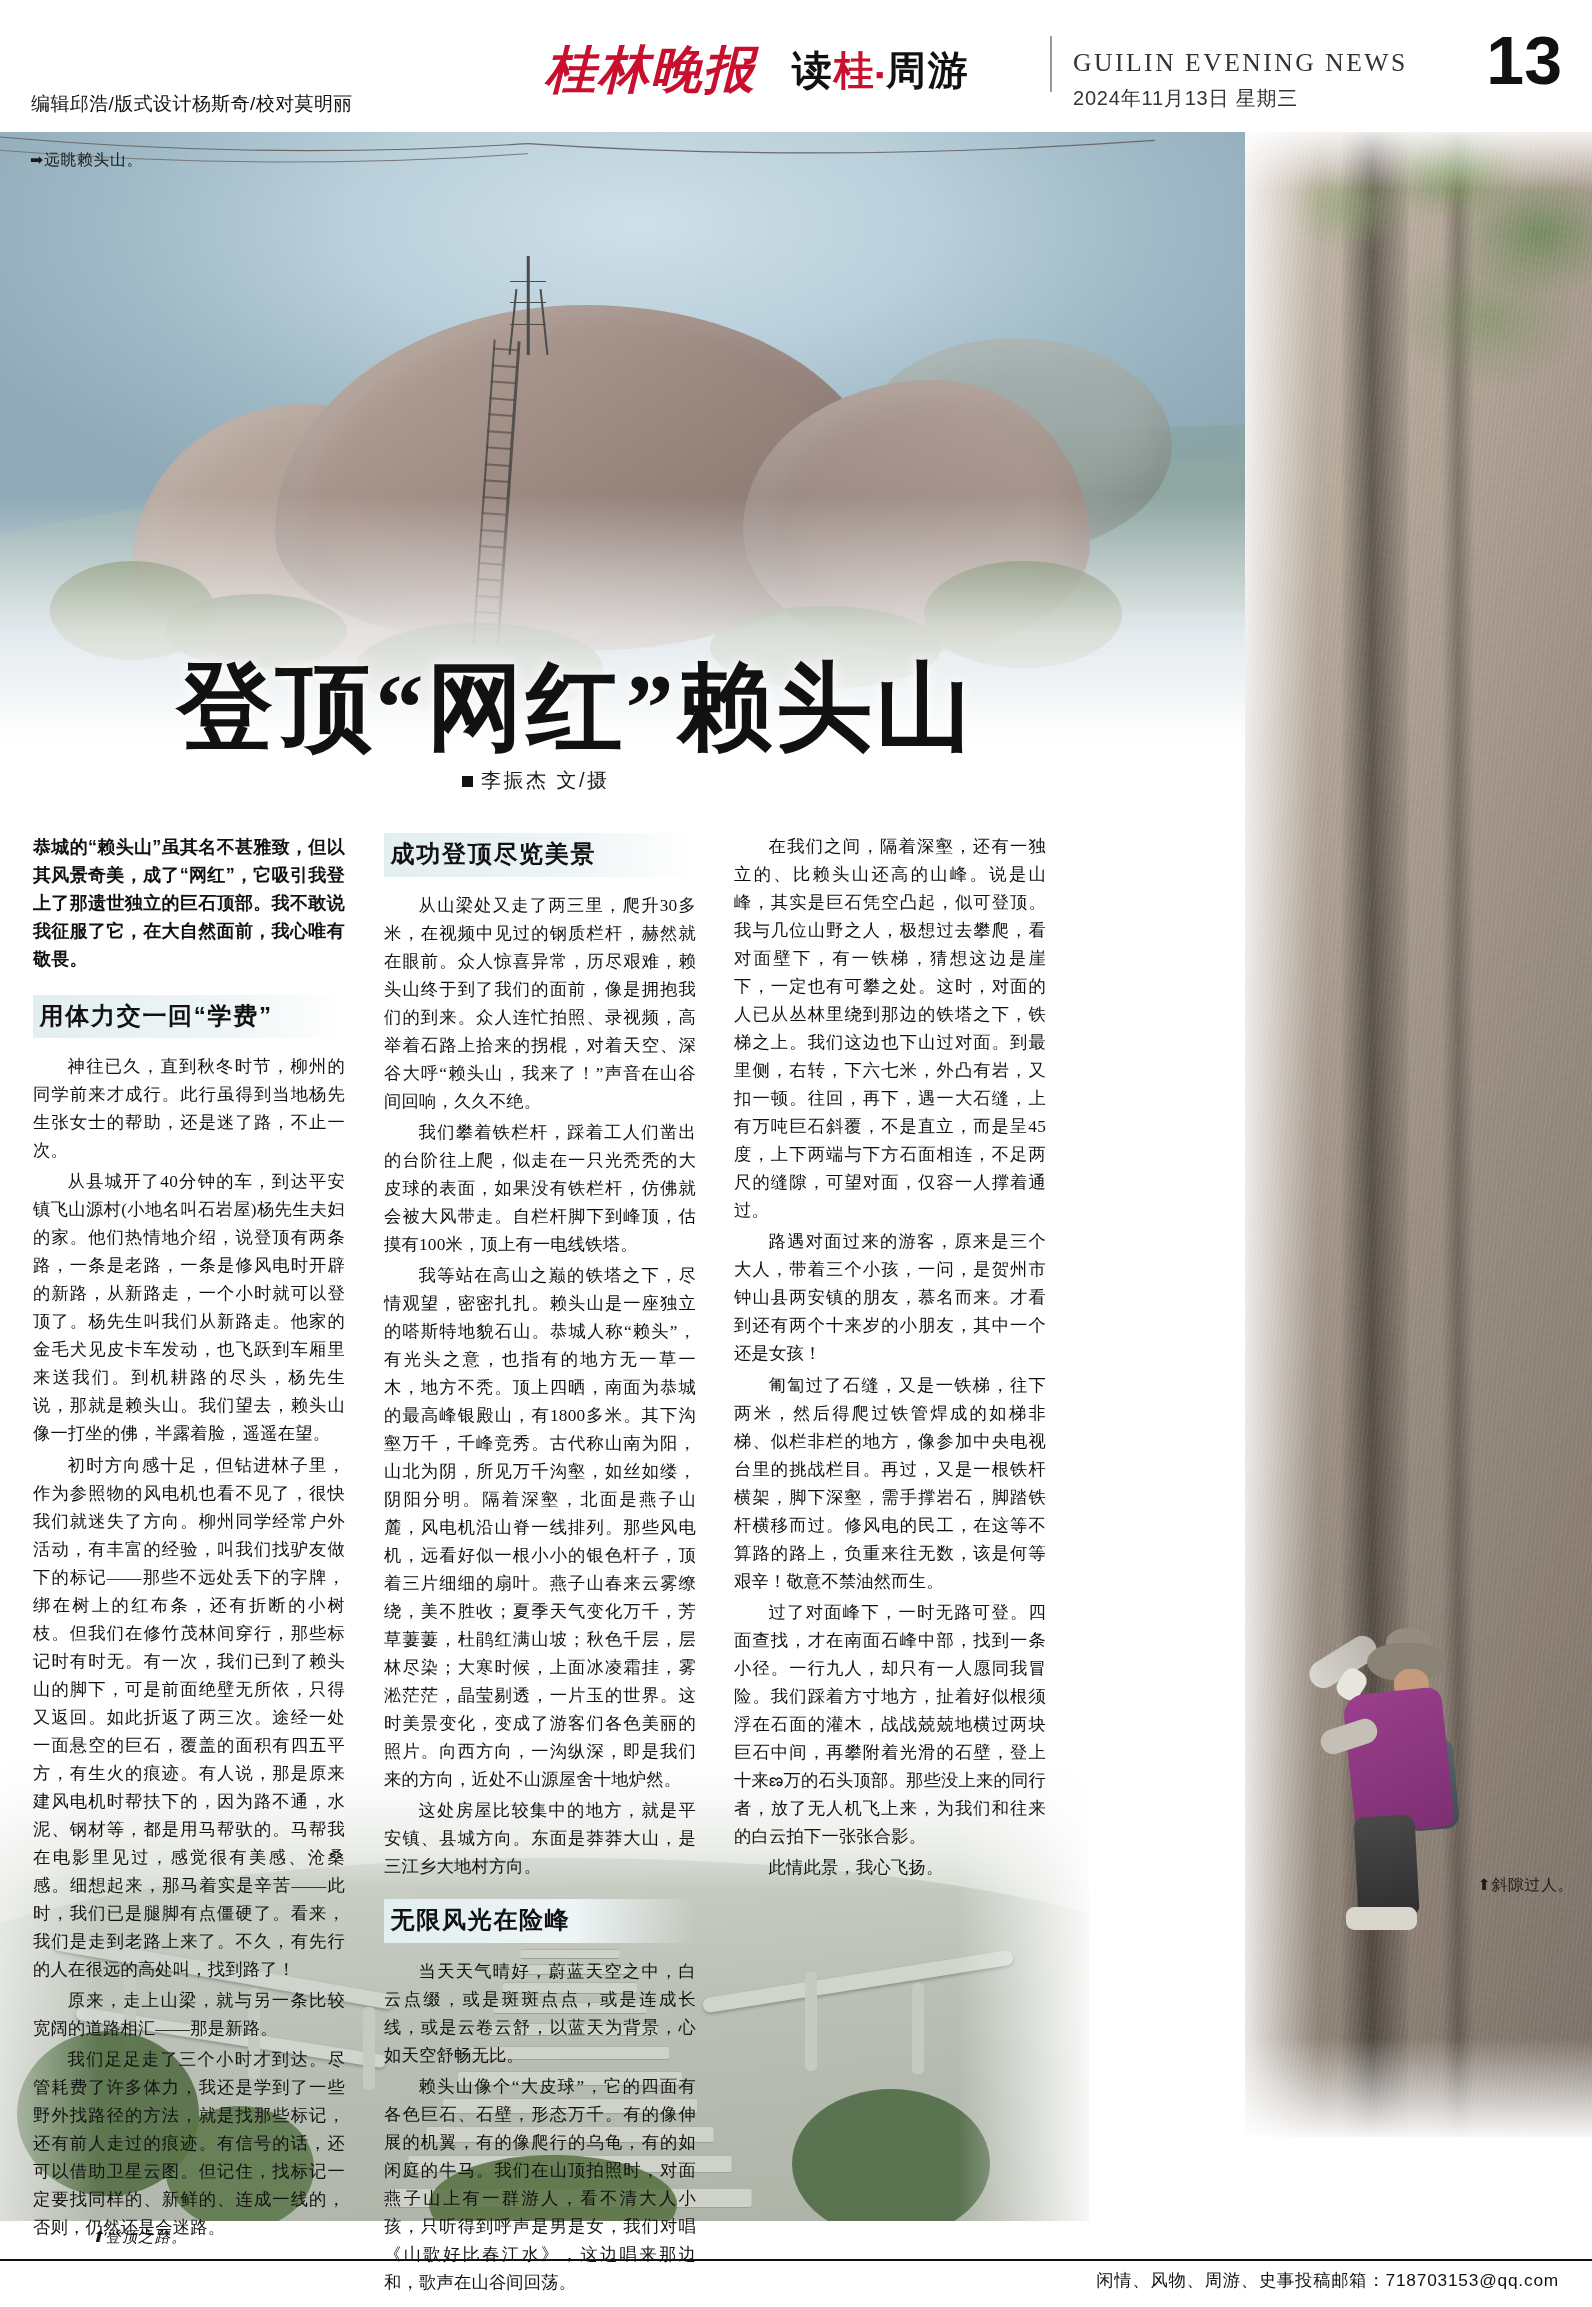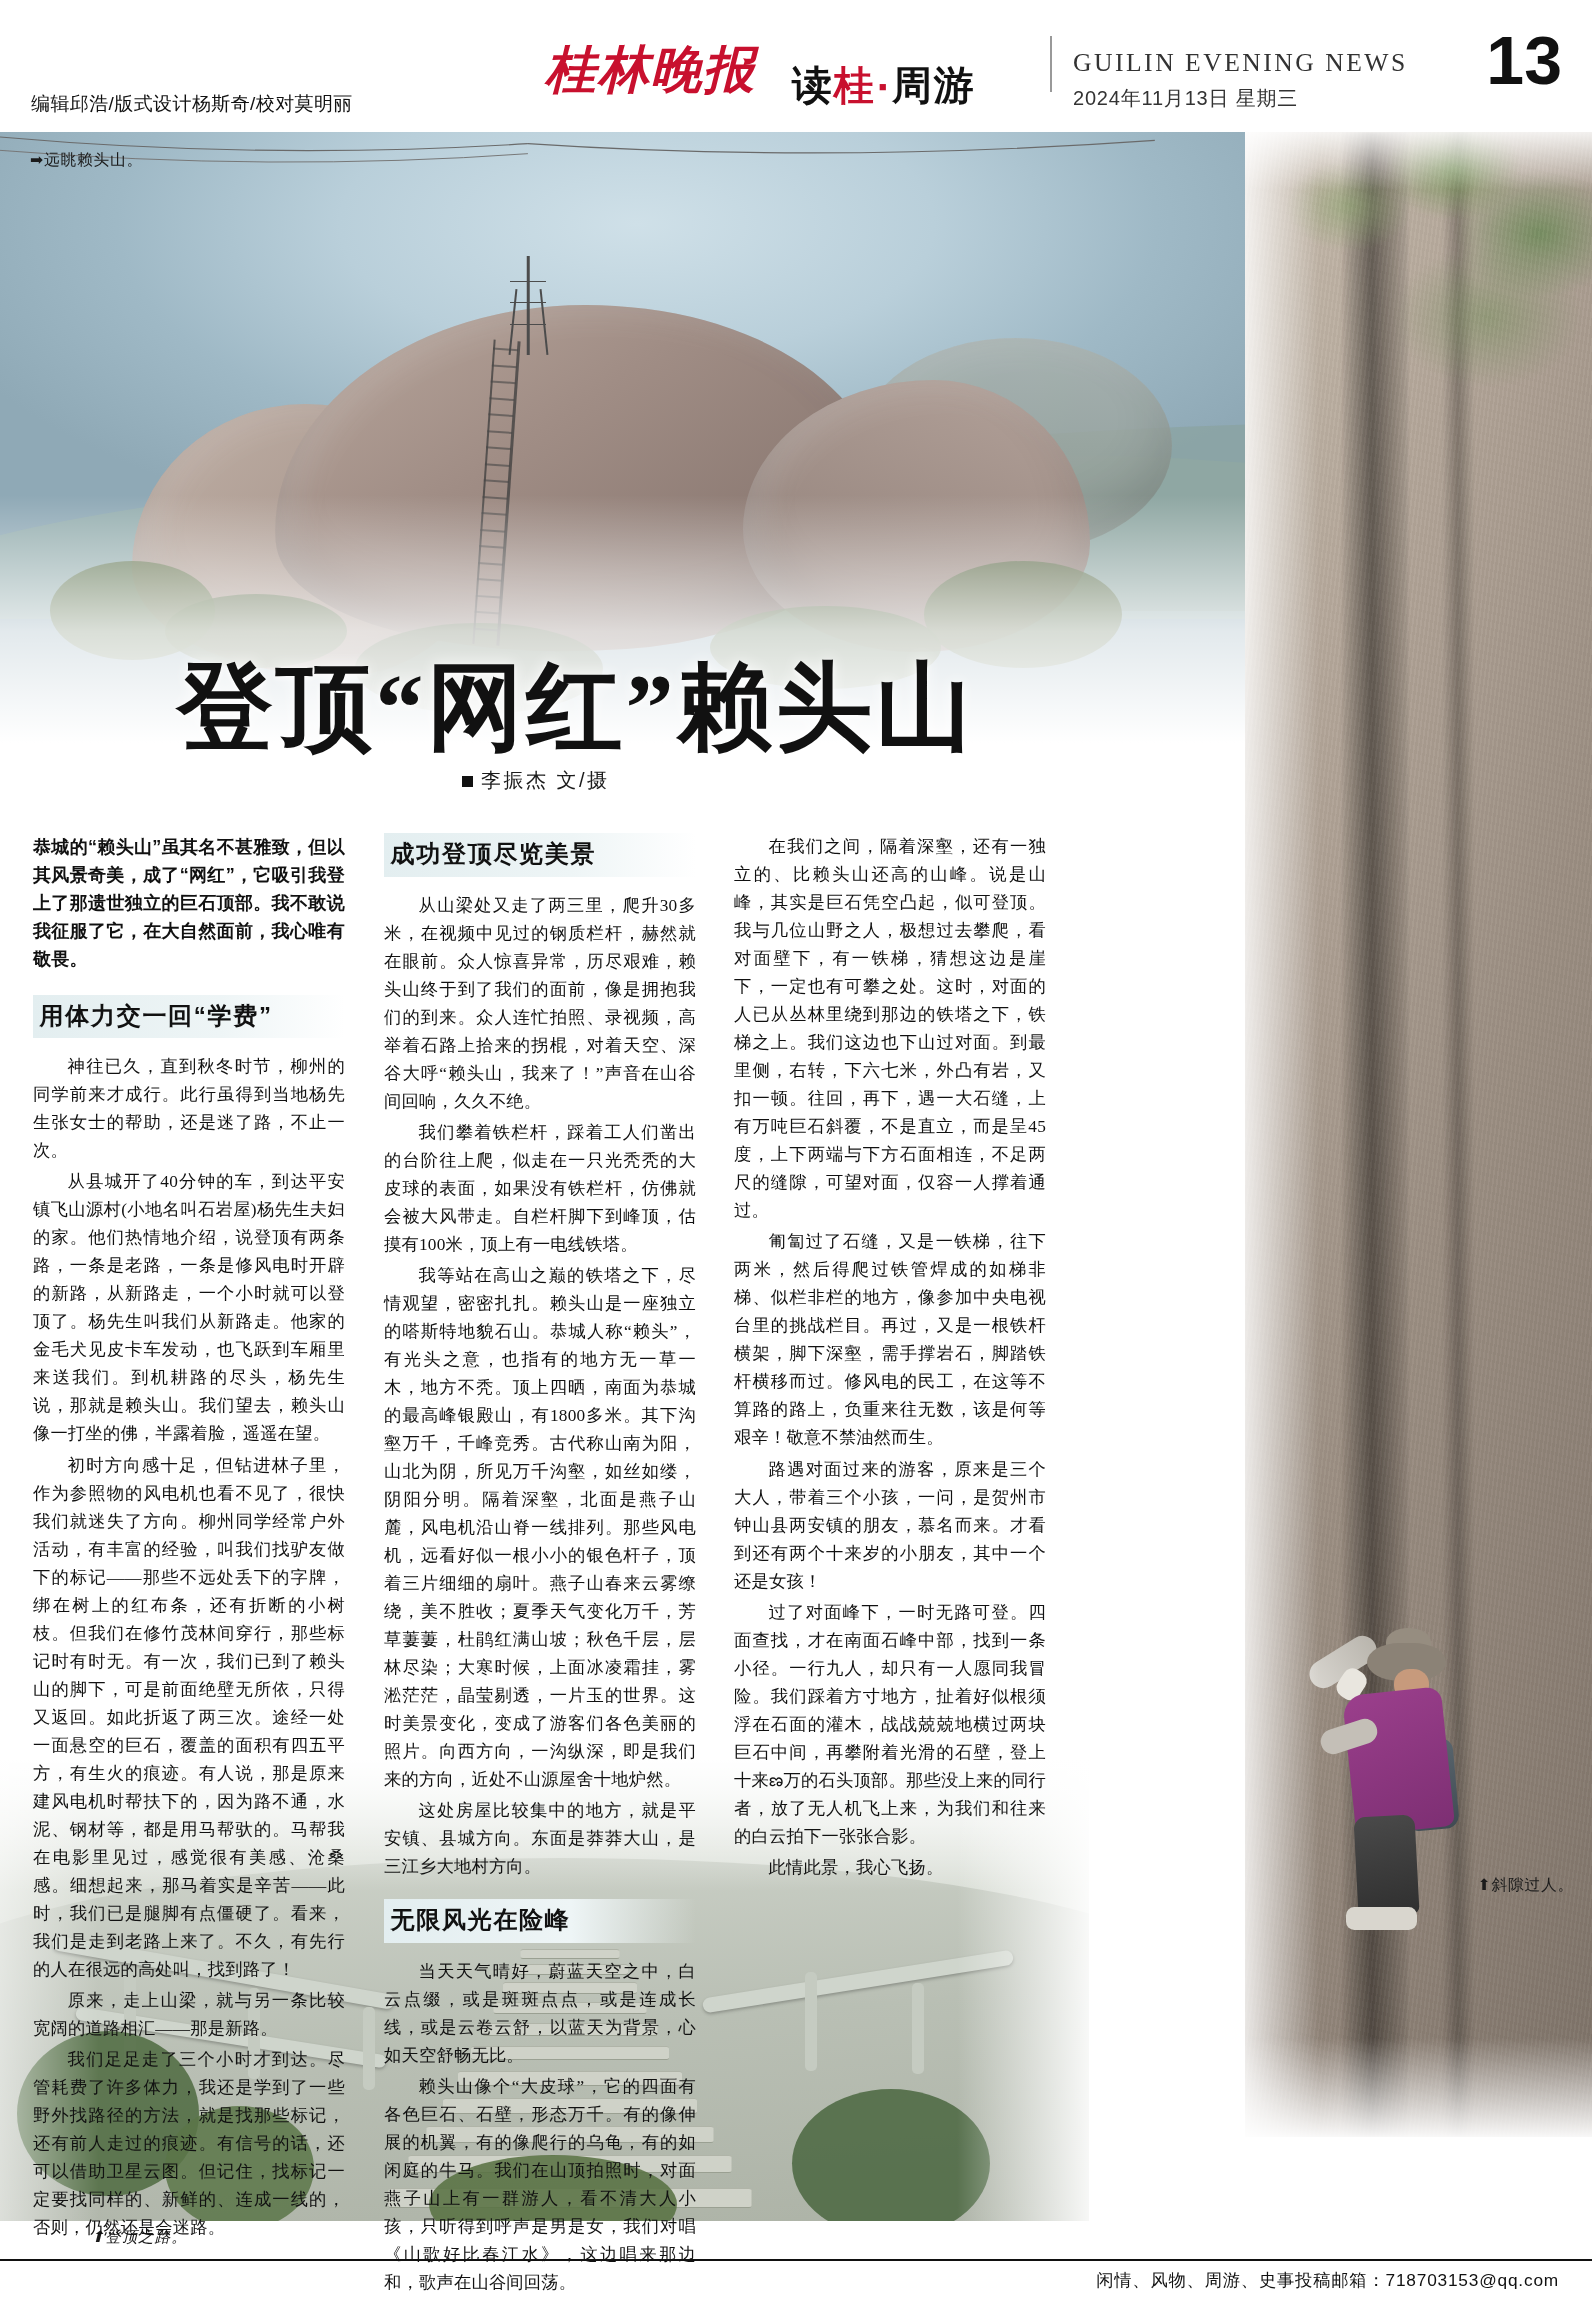--- a/index.html
+++ b/index.html
@@ -23,24 +23,23 @@
     font-size:19px; color:#111; letter-spacing:0.4px;
   }
   .logo-cn {
     position:absolute; left:545px; top:36px;
     font-family:"Liberation Serif", serif;
     font-size:51px; font-weight:bold; color:#c8102e;
     letter-spacing:1.7px;
     font-style:italic;
   }
   .section-title {
-    position:absolute; left:792px; top:58px;
+    position:absolute; left:792px; top:43px;
     font-size:40px; color:#111; font-weight:bold;
     letter-spacing:1.7px;
-    font-family:Liberation Mono, monospace;
   }
   .section-title .red { color:#c8102e; }
   .section-title .dot { color:#c8102e; font-size:25px; vertical-align:middle; }
   .vrule {
     position:absolute; left:1050px; top:36px; width:1.7px; height:56px; background:#999;
   }
   .logo-en {
     position:absolute; left:1073px; top:48px;
     font-family:"Liberation Serif", serif;
     font-size:25.6px; letter-spacing:2.5px; color:#333;
@@ -437,22 +436,22 @@
     <p class="body">我们攀着铁栏杆，踩着工人们凿出的台阶往上爬，似走在一只光秃秃的大皮球的表面，如果没有铁栏杆，仿佛就会被大风带走。自栏杆脚下到峰顶，估摸有100米，顶上有一电线铁塔。</p>
     <p class="body">我等站在高山之巅的铁塔之下，尽情观望，密密扎扎。赖头山是一座独立的嗒斯特地貌石山。恭城人称“赖头”，有光头之意，也指有的地方无一草一木，地方不秃。顶上四晒，南面为恭城的最高峰银殿山，有1800多米。其下沟壑万千，千峰竞秀。古代称山南为阳，山北为阴，所见万千沟壑，如丝如缕，阴阳分明。隔着深壑，北面是燕子山麓，风电机沿山脊一线排列。那些风电机，远看好似一根小小的银色杆子，顶着三片细细的扇叶。燕子山春来云雾缭绕，美不胜收；夏季天气变化万千，芳草萋萋，杜鹃红满山坡；秋色千层，层林尽染；大寒时候，上面冰凌霜挂，雾淞茫茫，晶莹剔透，一片玉的世界。这时美景变化，变成了游客们各色美丽的照片。向西方向，一沟纵深，即是我们来的方向，近处不山源屋舍十地炉然。</p>
     <p class="body">这处房屋比较集中的地方，就是平安镇、县城方向。东面是莽莽大山，是三江乡大地村方向。</p>
     <div class="subhead s2">无限风光在险峰</div>
     <p class="body">当天天气晴好，蔚蓝天空之中，白云点缀，或是斑斑点点，或是连成长线，或是云卷云舒，以蓝天为背景，心如天空舒畅无比。</p>
     <p class="body">赖头山像个“大皮球”，它的四面有各色巨石、石壁，形态万千。有的像伸展的机翼，有的像爬行的乌龟，有的如闲庭的牛马。我们在山顶拍照时，对面燕子山上有一群游人，看不清大人小孩，只听得到呼声是男是女，我们对唱《山歌好比春江水》，这边唱来那边和，歌声在山谷间回荡。</p>
   </div>
 
   <div class="col c3">
     <p class="body">在我们之间，隔着深壑，还有一独立的、比赖头山还高的山峰。说是山峰，其实是巨石凭空凸起，似可登顶。我与几位山野之人，极想过去攀爬，看对面壁下，有一铁梯，猜想这边是崖下，一定也有可攀之处。这时，对面的人已从丛林里绕到那边的铁塔之下，铁梯之上。我们这边也下山过对面。到最里侧，右转，下六七米，外凸有岩，又扣一顿。往回，再下，遇一大石缝，上有万吨巨石斜覆，不是直立，而是呈45度，上下两端与下方石面相连，不足两尺的缝隙，可望对面，仅容一人撑着通过。</p>
+    <p class="body">路遇对面过来的游客，原来是三个大人，带着三个小孩，一问，是贺州市钟山县两安镇的朋友，慕名而来。才看到还有两个十来岁的小朋友，其中一个还是女孩！</p>
     <p class="body">匍匐过了石缝，又是一铁梯，往下两米，然后得爬过铁管焊成的如梯非梯、似栏非栏的地方，像参加中央电视台里的挑战栏目。再过，又是一根铁杆横架，脚下深壑，需手撑岩石，脚踏铁杆横移而过。修风电的民工，在这等不算路的路上，负重来往无数，该是何等艰辛！敬意不禁油然而生。</p>
-    <p class="body">路遇对面过来的游客，原来是三个大人，带着三个小孩，一问，是贺州市钟山县两安镇的朋友，慕名而来。才看到还有两个十来岁的小朋友，其中一个还是女孩！</p>
     <p class="body">过了对面峰下，一时无路可登。四面查找，才在南面石峰中部，找到一条小径。一行九人，却只有一人愿同我冒险。我们踩着方寸地方，扯着好似根须浮在石面的灌木，战战兢兢地横过两块巨石中间，再攀附着光滑的石壁，登上十来ణ万的石头顶部。那些没上来的同行者，放了无人机飞上来，为我们和往来的白云拍下一张张合影。</p>
     <p class="body">此情此景，我心飞扬。</p>
   </div>
 
 </div>
 
 <div class="footer-rule"></div>
 <div class="footer-text">闲情、风物、周游、史事投稿邮箱：718703153@qq.com</div>
 
 

